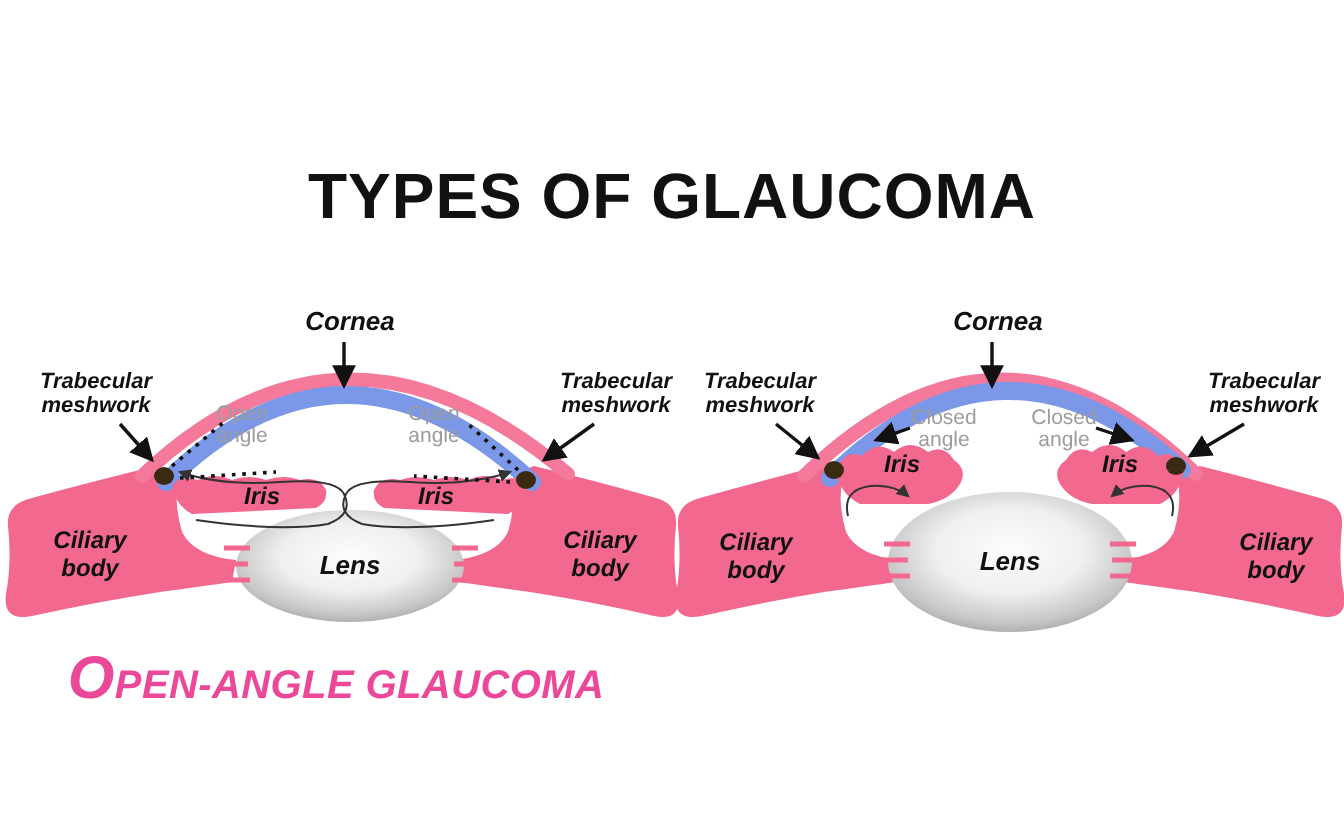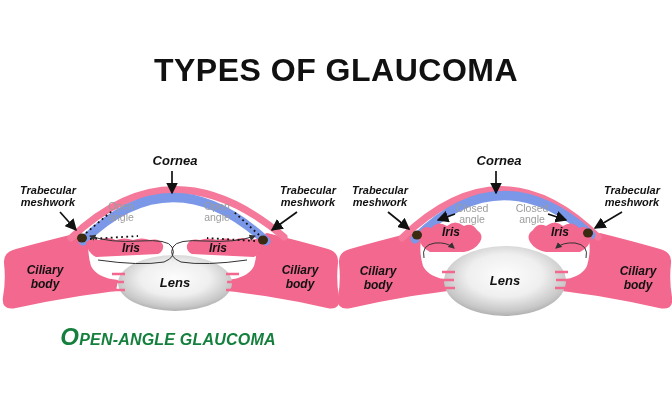--- a/index.html
+++ b/index.html
@@ -1,24 +1,24 @@
 <!DOCTYPE html>
 <html><head>
 <meta charset="utf-8">
 <style>
   html,body{margin:0;padding:0;background:#fff;}
   body{width:672px;height:410px;position:relative;overflow:hidden;
        font-family:"Liberation Sans",sans-serif;}
-  .title{margin:0;padding-top:52px;text-align:center;
+  .title{margin:0;padding-top:80px;text-align:center;
          font-size:32px;font-weight:bold;letter-spacing:.5px;color:#111;}
   .row{position:absolute;top:140px;left:0;width:672px;display:flex;}
   figure{margin:0;width:336px;position:relative;overflow:visible;}
   svg{display:block;overflow:visible;}
   figcaption{margin-top:3px;text-align:center;font-weight:bold;font-style:italic;
-             font-size:16px;color:#15803d;text-transform:uppercase;letter-spacing:.2px;}
+             font-size:20px;color:#ec4899;text-transform:uppercase;letter-spacing:.2px;}
   figcaption::first-letter{font-size:1.5em;}
   text{font-family:"Liberation Sans",sans-serif;text-anchor:middle;}
   .lbl{font-size:12px;font-weight:bold;font-style:italic;fill:#111;}
   .lbl-sm{font-size:11px;font-weight:bold;font-style:italic;fill:#111;}
   .big{font-size:13px;font-weight:bold;font-style:italic;fill:#111;}
   .gray{font-size:10.5px;fill:#9c9c9c;}
   .larrow{stroke:#111;stroke-width:1.7;fill:none;}
   .thin{stroke:#333;stroke-width:1;fill:none;}
   .dotted{stroke:#111;stroke-width:1.8;stroke-dasharray:1.8 3.4;fill:none;}
   .zon{stroke-width:2.4;}

